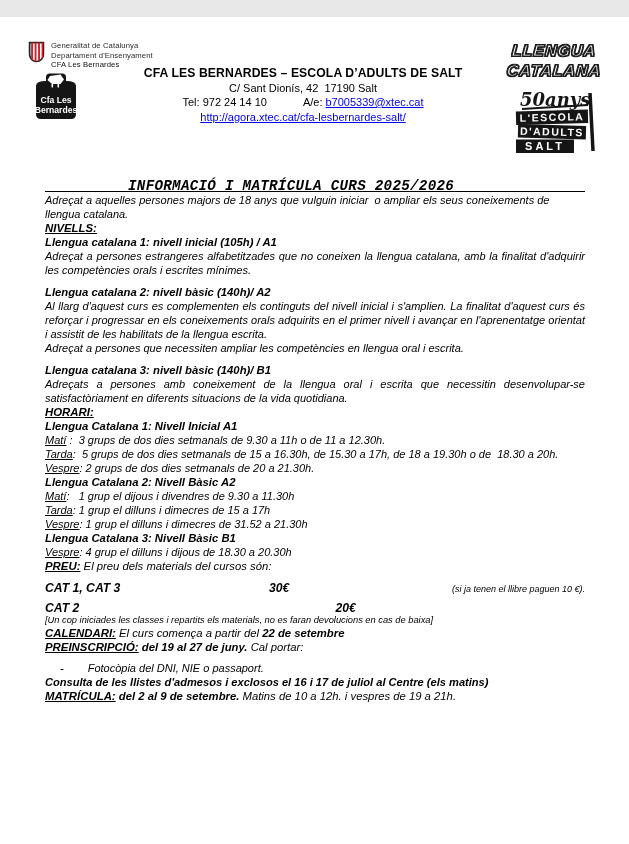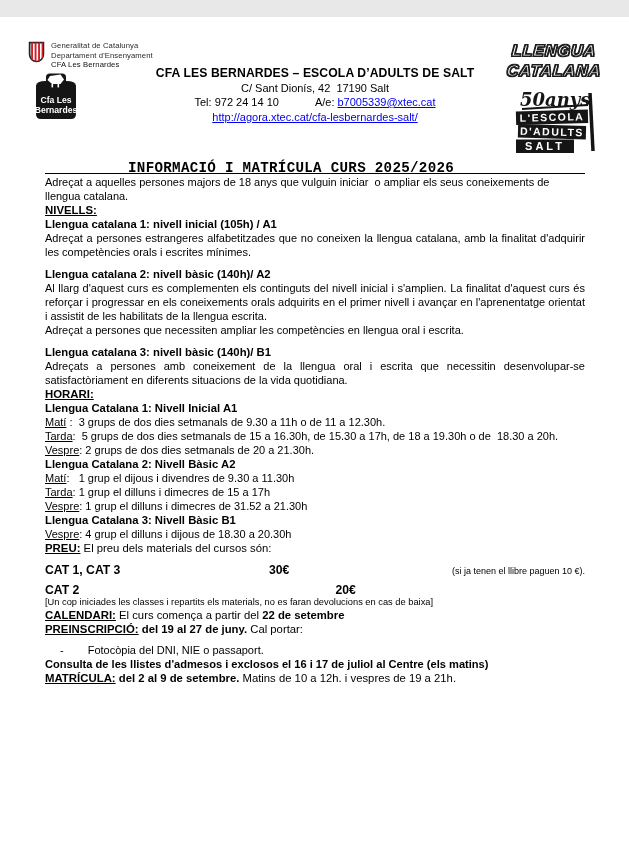--- a/index.html
+++ b/index.html
@@ -9,35 +9,35 @@
     margin:17px auto;
   }
   .b{font-weight:bold;}
   .pw{white-space:pre-wrap;}
 
   
   .gencat{position:absolute;left:28px;top:24px;display:flex;gap:6px;align-items:flex-start;}
   .gencat-lines{font-size:7.7px;line-height:9.6px;color:#2b2b2b;letter-spacing:0.1px;}
   .gencat-lines .l3{font-weight:normal;color:#111;}
   .badge{position:absolute;left:30px;top:55px;}
-  .school{position:absolute;left:144px;top:49px;width:342px;text-align:center;font-size:11px;line-height:14.5px;}
+  .school{position:absolute;left:132px;top:49px;width:342px;text-align:center;font-size:11px;line-height:14.5px;}
   .school-name{font-size:12.2px;font-weight:bold;letter-spacing:0.1px;}
   .tel-row{display:flex;justify-content:center;gap:36px;}
   .link{color:#0000EE;text-decoration:underline;cursor:pointer;}
   .subject{position:absolute;left:498px;top:24px;width:112px;text-align:center;}
   .outline-line{
     font-size:16px;font-weight:bold;font-style:italic;letter-spacing:1px;line-height:20px;
     color:#fff;-webkit-text-stroke:1.2px #1b1b1b;
     text-shadow:1px 1px 0 #1b1b1b,-1px 1px 0 #1b1b1b,1px -1px 0 #1b1b1b,-1px -1px 0 #1b1b1b;
     transform:skewX(-4deg);
   }
   .anniv{position:absolute;left:514px;top:72px;}
 
   
-  .bodycol{position:absolute;left:45px;top:141px;width:540px;font-size:11px;line-height:14px;}
+  .bodycol{position:absolute;left:45px;top:159px;width:540px;font-size:11px;line-height:14px;font-style:italic;}
   .bodycol p{margin:0;}
   .title-row{display:flex;align-items:flex-end;height:17px;}
   .t-rule{border-bottom:1.4px solid #000;height:14px;margin-bottom:1px;}
   .t-left{width:83px;}
   .t-right{flex:1;}
   .doc-title{
     font-family:"Liberation Mono","DejaVu Sans Mono",monospace;font-weight:bold;
     font-size:14.2px;letter-spacing:0.3px;text-decoration:underline;white-space:pre;
   }
   .intro{margin-top:9px;white-space:pre-wrap;}

